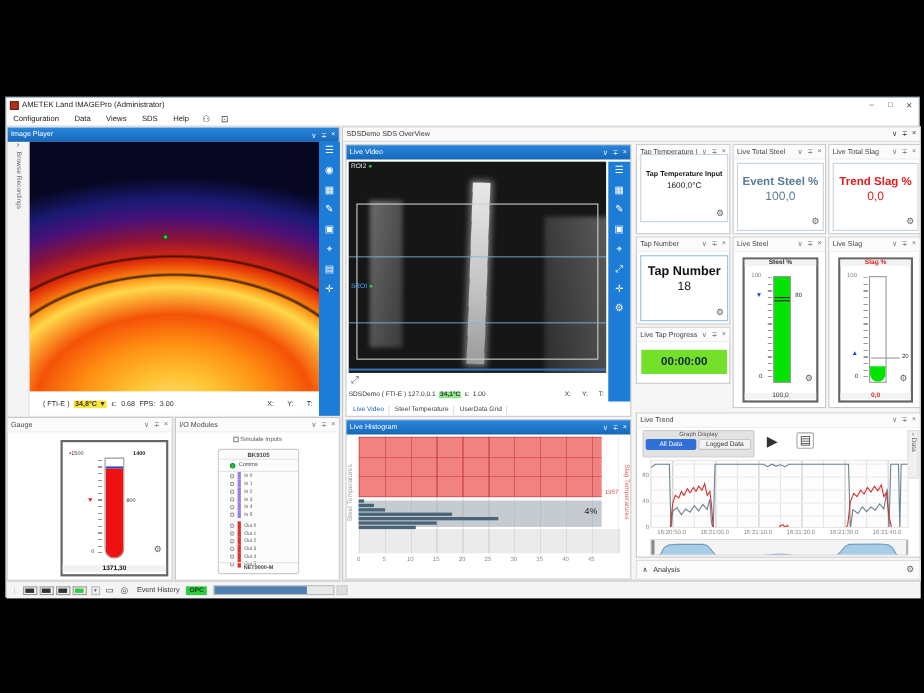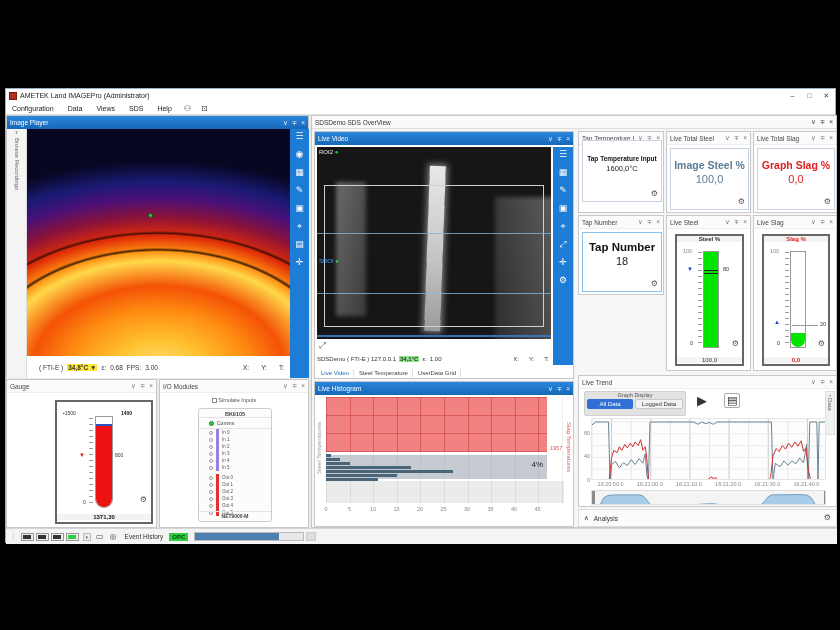--- a/index.html
+++ b/index.html
@@ -357,32 +357,43 @@
                 <span>×</span>
               </span>
         </div>
         <div class="valbox" style="left:3px;top:16px;width:80px;height:60px;border-color:#8ec1ea;">
           <div style="font-size:11.5px;font-weight:bold;color:#111;margin-top:8px;">Tap Number</div>
           <div style="font-size:11px;color:#222;margin-top:2px;">18</div>
           <div class="gear" style="position:absolute;right:3px;bottom:3px;">⚙</div>
         </div>
       </div>
 
+      <div class="panel" style="left:266px;top:181px;width:86px;height:52px;">
+        <div class="lhead">
+          <span>Live Tap Progress</span>
+          <span class="hic">
+                <span>∨</span>
+                <span>∓</span>
+                <span>×</span>
+              </span>
+        </div>
+        <div style="position:absolute;left:4px;top:20px;width:78px;height:22px;background:#73e129;display:flex;align-items:center;justify-content:center;font-size:10.5px;font-weight:bold;color:#123;">00:00:00</div>
+      </div>
 
       <div class="panel" style="left:354px;top:15px;width:85px;height:82px;">
         <div class="lhead">
           <span>Live Total Steel</span>
           <span class="hic">
                 <span>∨</span>
                 <span>∓</span>
                 <span>×</span>
               </span>
         </div>
         <div class="valbox" style="left:3px;top:16px;width:79px;height:62px;">
-          <div style="font-size:10.5px;font-weight:bold;color:#5b7d95;margin-top:10px;">Image Steel %</div>
+          <div style="font-size:10.5px;font-weight:bold;color:#5b7d95;margin-top:10px;">Event Steel %</div>
           <div style="font-size:11px;color:#5b7d95;margin-top:2px;">100,0</div>
           <div class="gear" style="position:absolute;right:3px;bottom:3px;">⚙</div>
         </div>
       </div>
 
       <div class="panel" style="left:354px;top:99px;width:85px;height:156px;">
         <div class="lhead">
           <span>Live Steel</span>
           <span class="hic">
                 <span>∨</span>
@@ -409,21 +420,21 @@
       <div class="panel" style="left:441px;top:15px;width:84px;height:82px;">
         <div class="lhead">
           <span>Live Total Slag</span>
           <span class="hic">
                 <span>∨</span>
                 <span>∓</span>
                 <span>×</span>
               </span>
         </div>
         <div class="valbox" style="left:3px;top:16px;width:78px;height:62px;">
-          <div style="font-size:10.5px;font-weight:bold;color:#e02020;margin-top:10px;">Graph Slag %</div>
+          <div style="font-size:10.5px;font-weight:bold;color:#e02020;margin-top:10px;">Trend Slag %</div>
           <div style="font-size:11px;color:#e02020;margin-top:2px;">0,0</div>
           <div class="gear" style="position:absolute;right:3px;bottom:3px;">⚙</div>
         </div>
       </div>
 
       <div class="panel" style="left:441px;top:99px;width:84px;height:156px;">
         <div class="lhead">
           <span>Live Slag</span>
           <span class="hic">
                 <span>∨</span>

